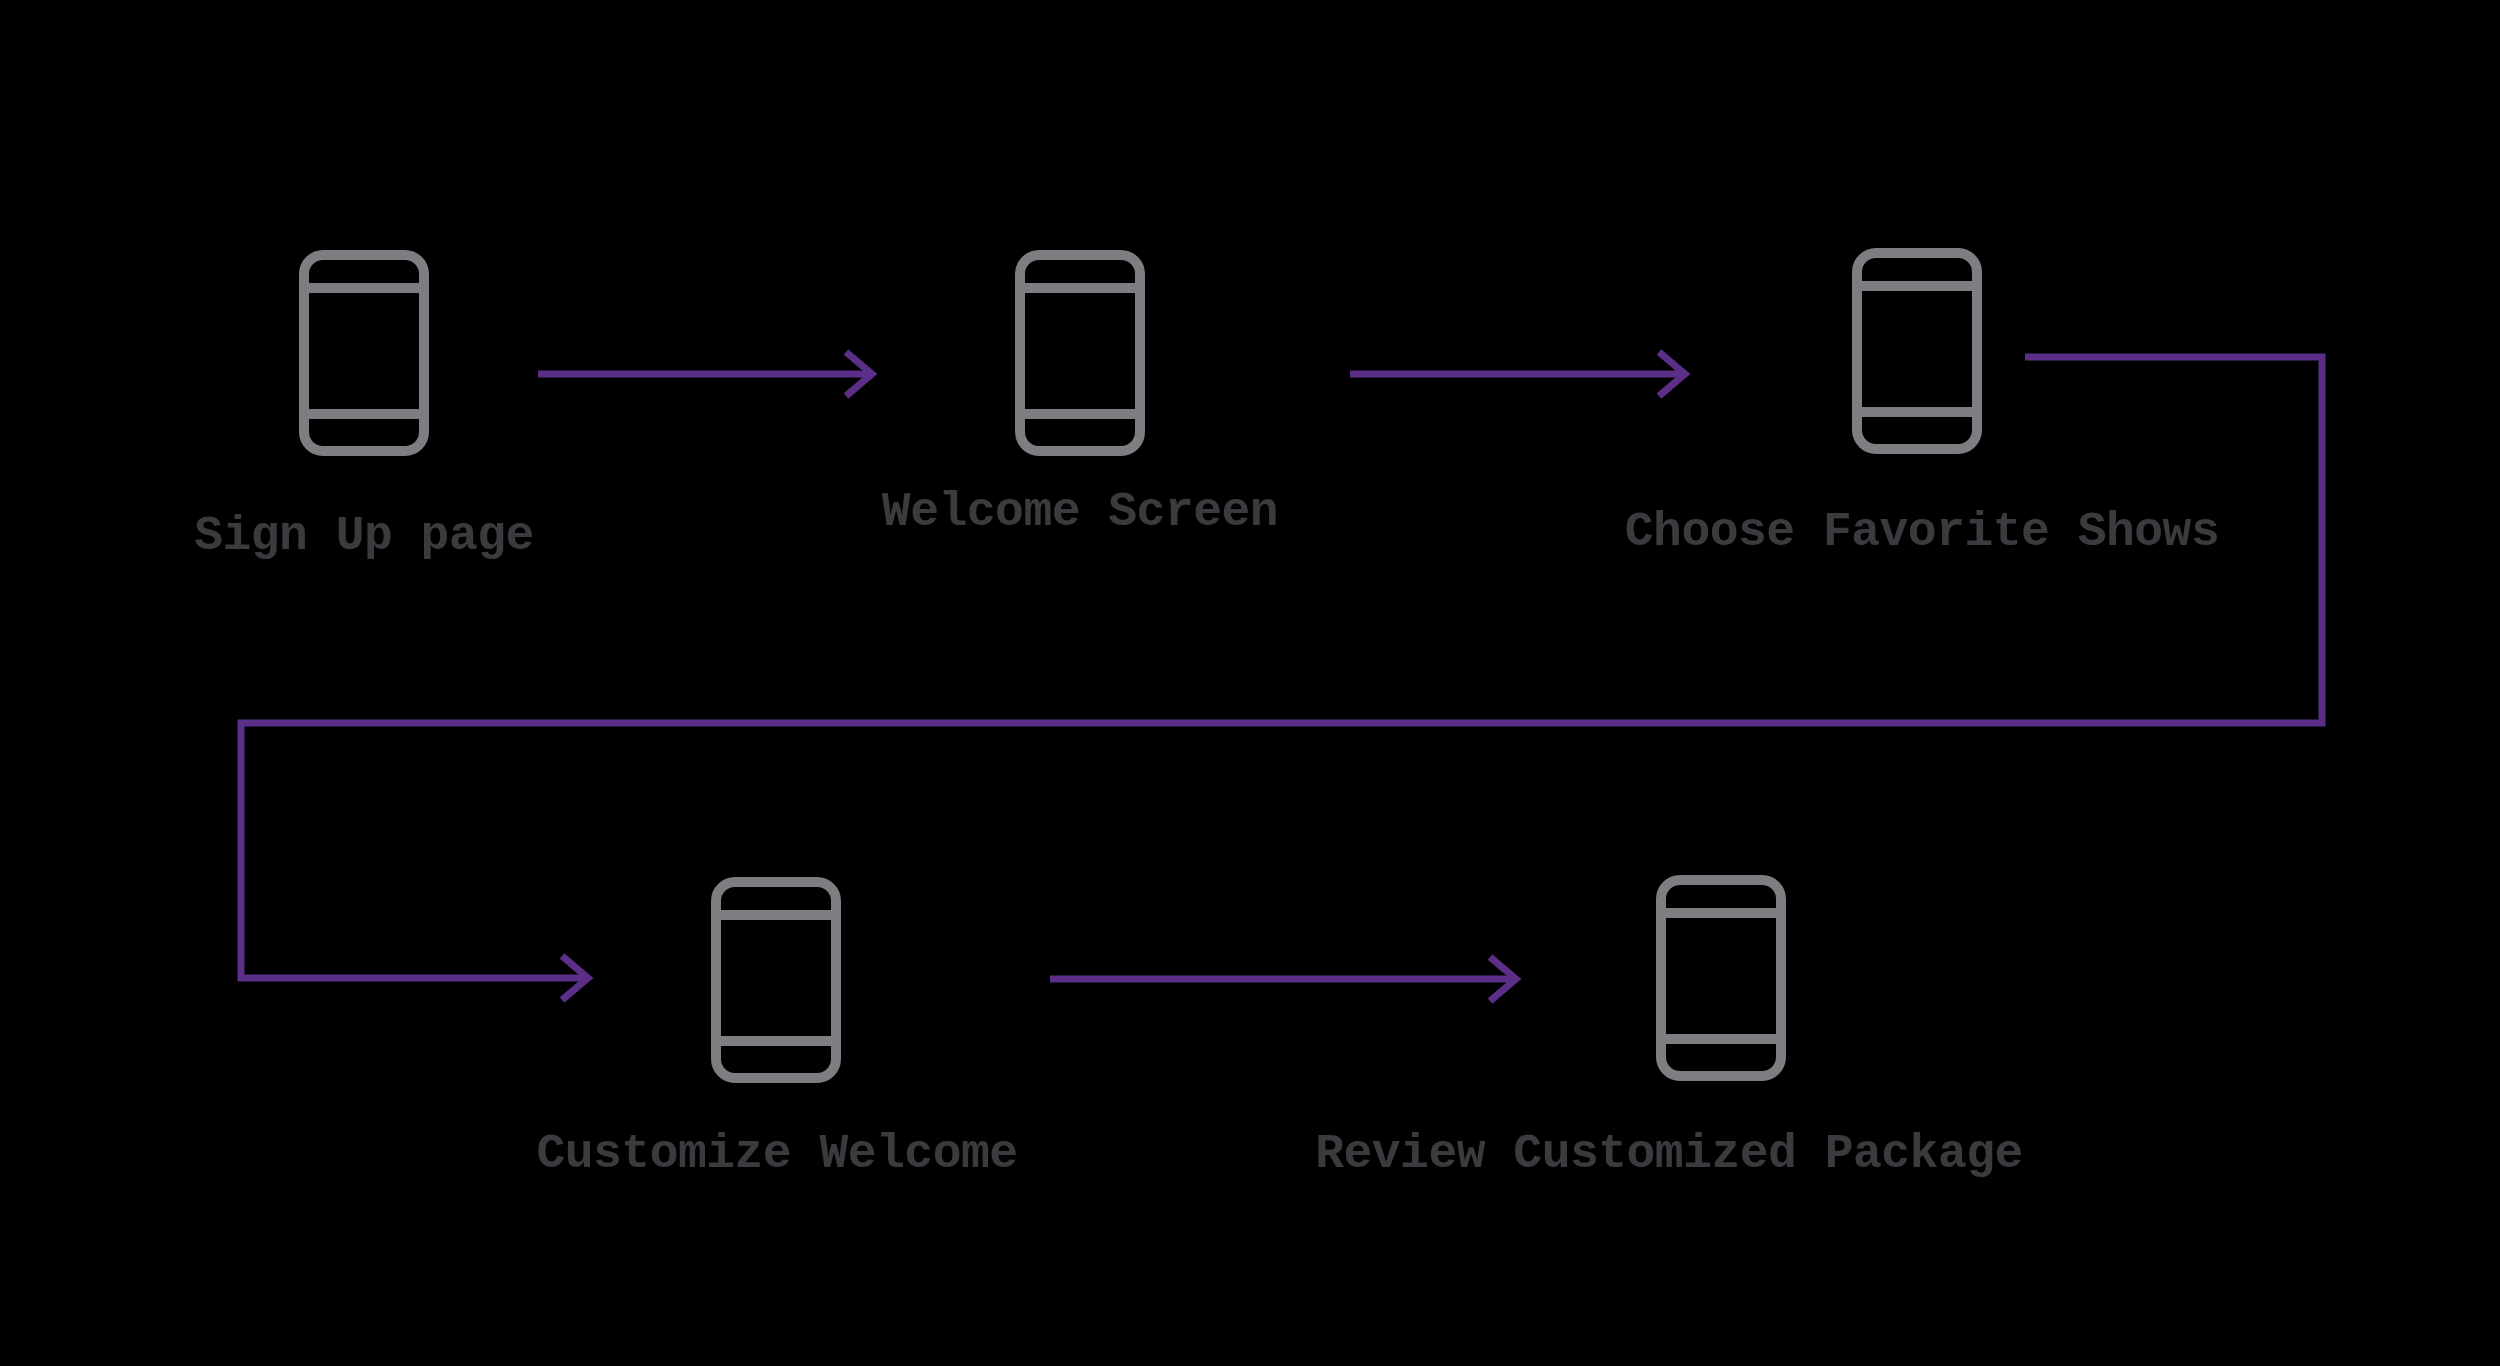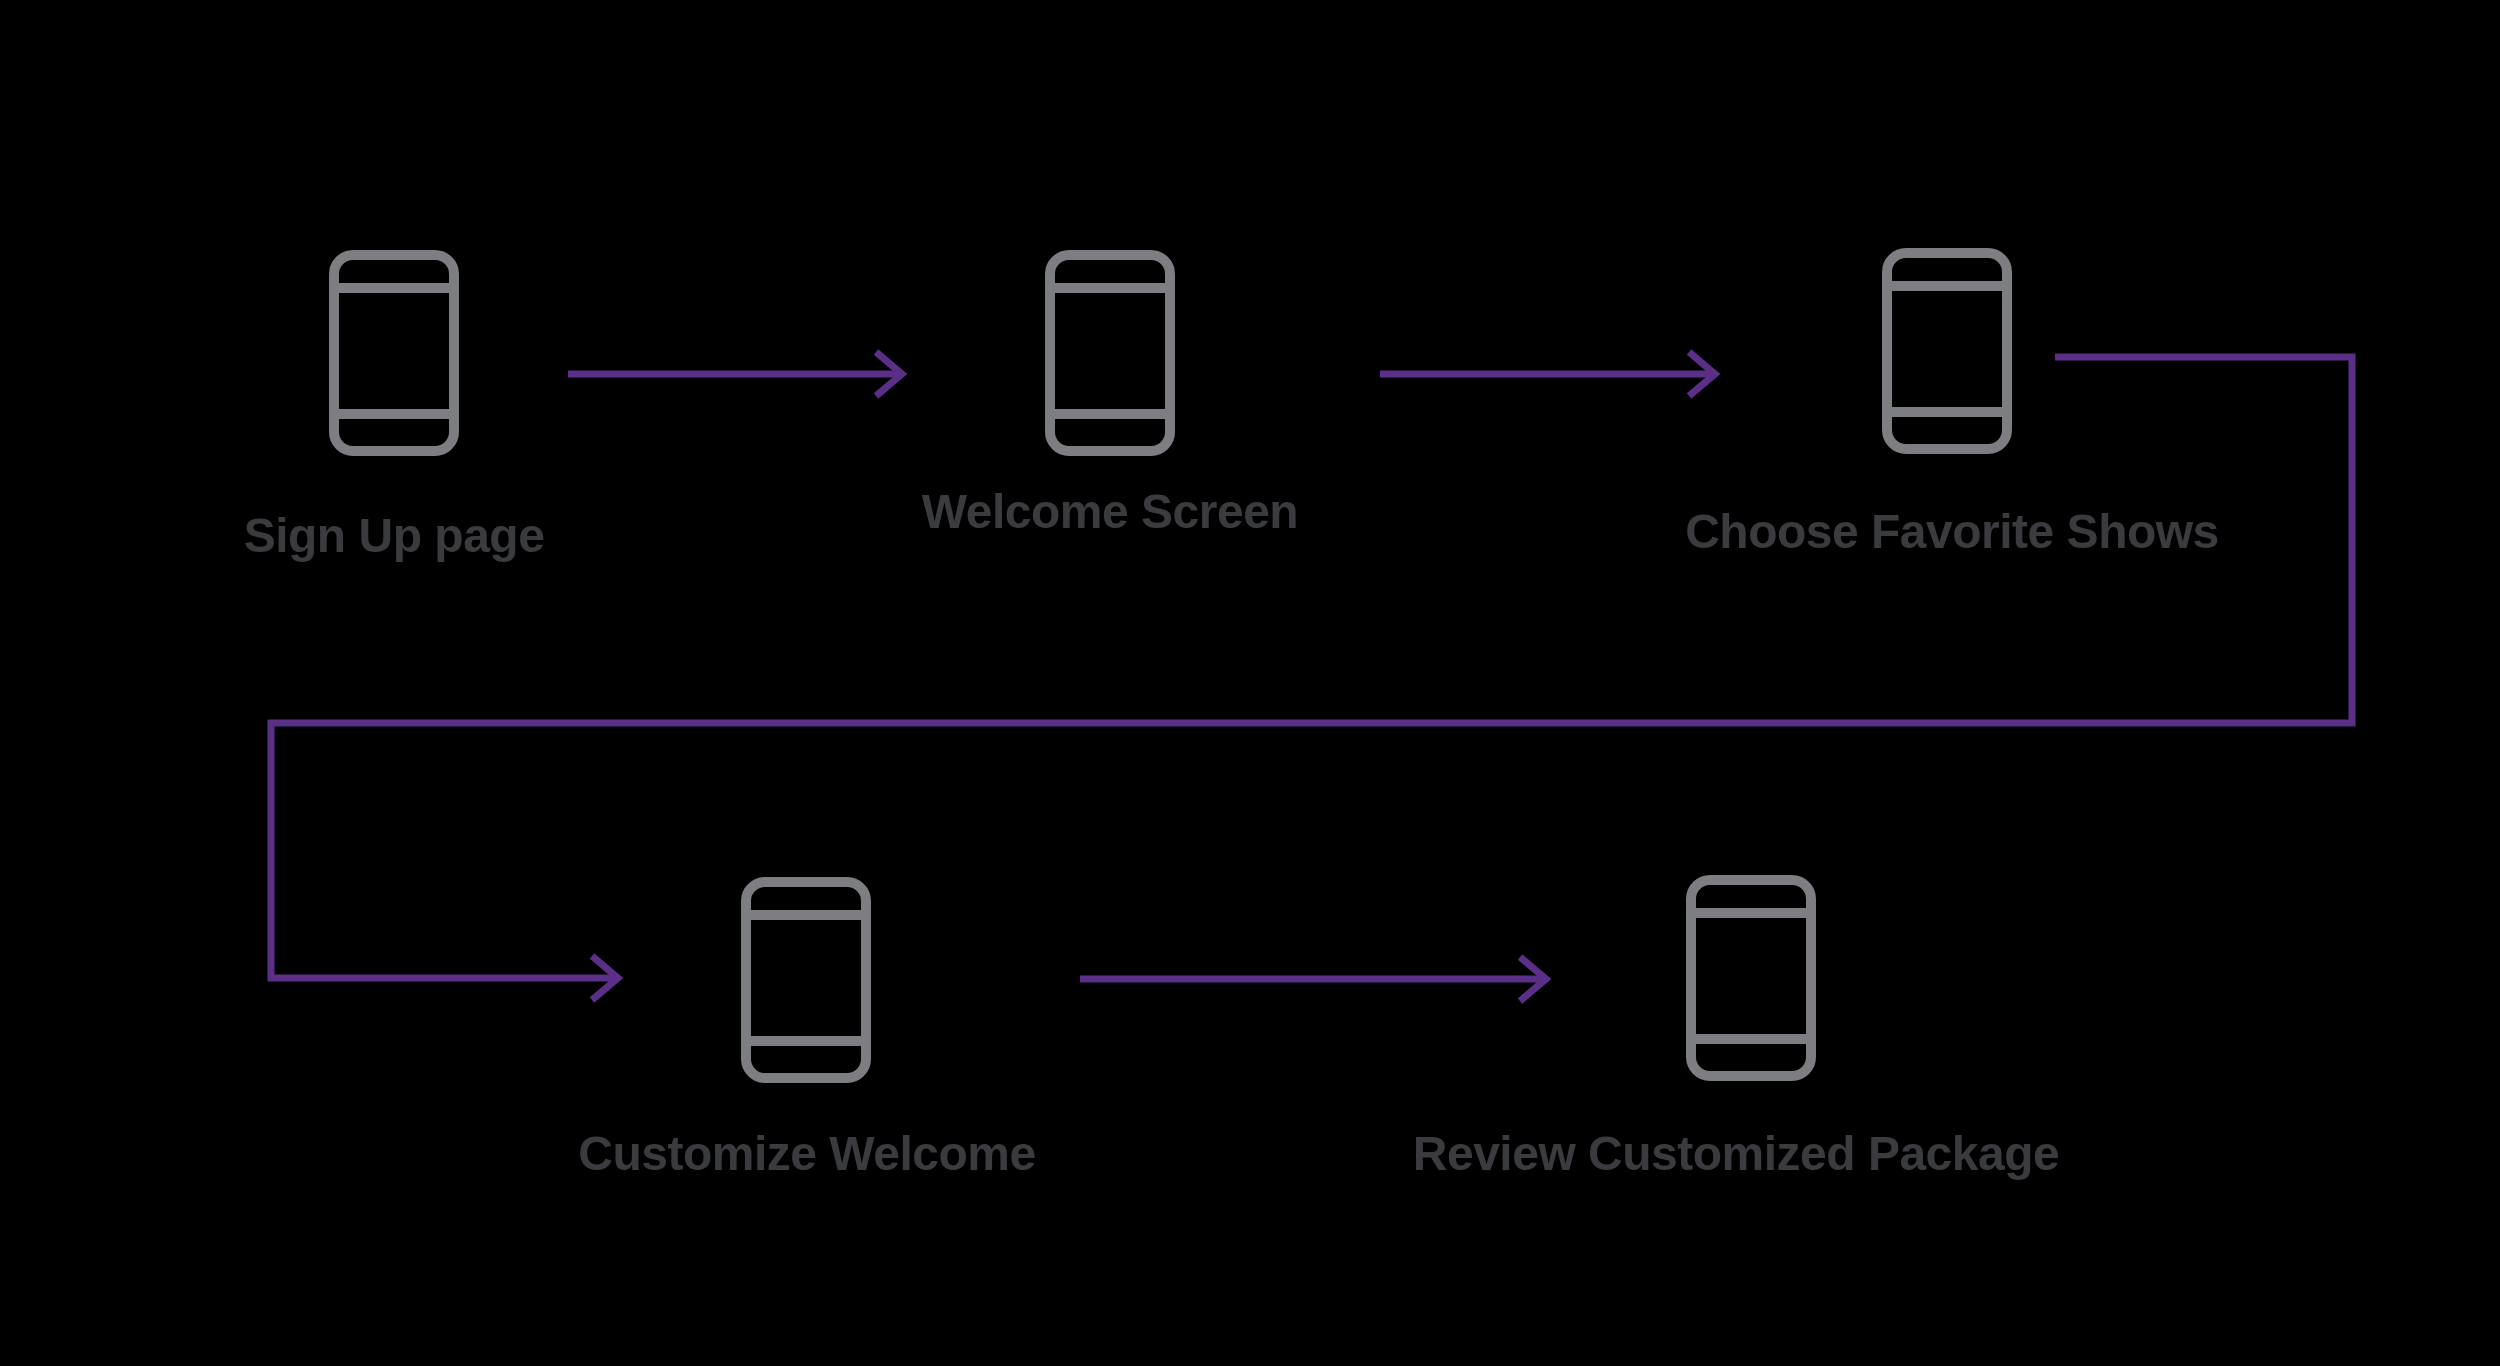--- a/index.html
+++ b/index.html
@@ -6,22 +6,21 @@
     margin: 0;
     padding: 0;
     background: #000;
   }
   #canvas {
     position: relative;
     width: 2469px;
     height: 1366px;
     background: var(--background, #000000);
     overflow: hidden;
-    font-family: Liberation Sans, sans-serif;
-    margin-left: 30px;
+    font-family: Liberation Mono, monospace;
   }
 
   
   #edges-layer {
     position: absolute;
     left: 0; top: 0;
     width: 2500px;
     height: 1366px;
   }
   .edge {
@@ -68,21 +67,21 @@
   #node-0 .phone { position:absolute; left: 299px;  top: 250px; }
   #node-1 .phone { position:absolute; left: 1015px; top: 250px; }
   #node-2 .phone { position:absolute; left: 1852px; top: 248px; }
   #node-3 .phone { position:absolute; left: 711px;  top: 877px; }
   #node-4 .phone { position:absolute; left: 1656px; top: 875px; }
 
   #node-0 .node-label { left: 364px;  top: 512px;  }
   #node-1 .node-label { left: 1080px; top: 488px;  }
   #node-2 .node-label { left: 1922px; top: 508px;  }
   #node-3 .node-label { left: 777px;  top: 1130px; }
-  #node-4 .node-label { left: 1706px; top: 1130px; text-align: center; }
+  #node-4 .node-label { left: 1669px; top: 1130px; text-align: center; }
 </style>
 </head>
 <body>
 
 <div id="canvas">
 
   <svg id="edges-layer" viewBox="0 0 2500 1366" xmlns="http://www.w3.org/2000/svg">
 
     <g>
       <line class="edge" x1="538" y1="374" x2="872" y2="374"></line>

